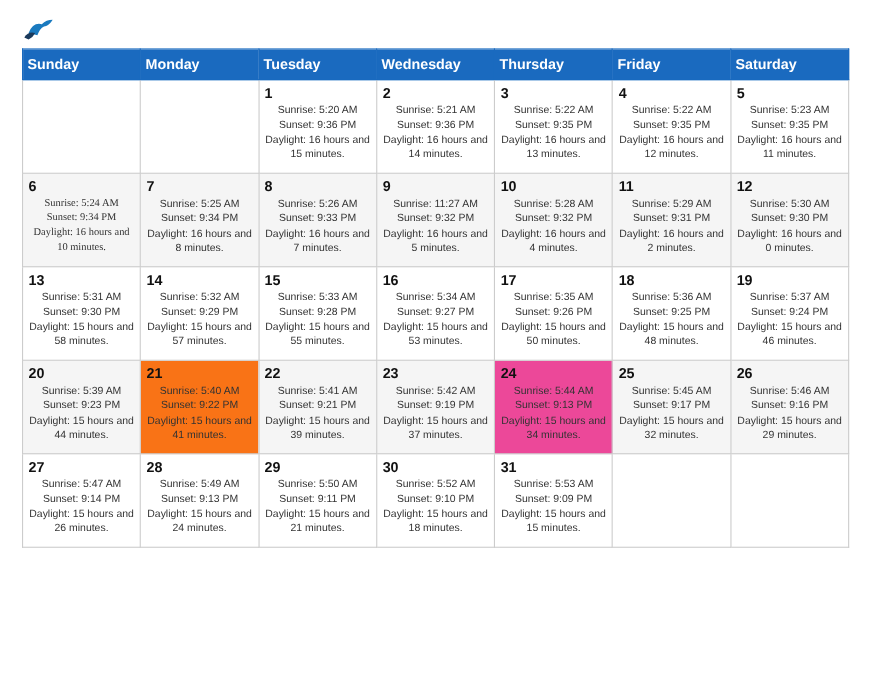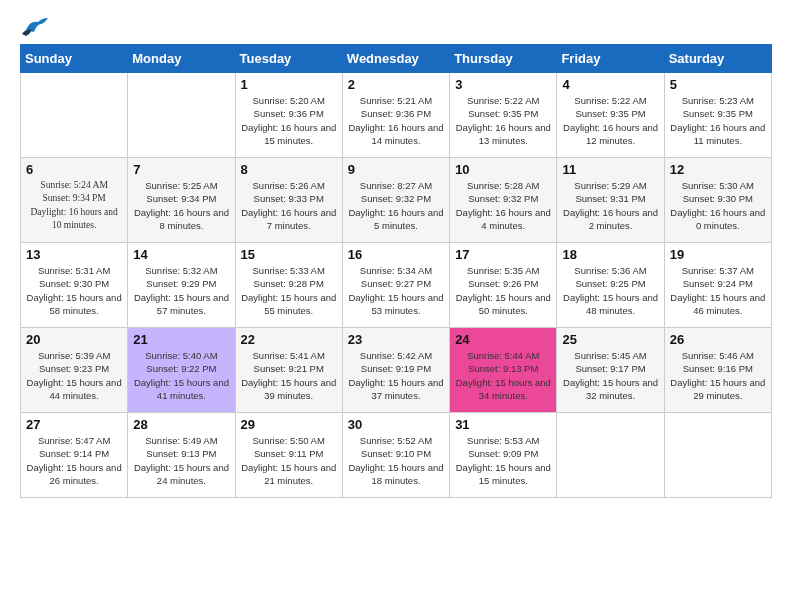--- a/index.html
+++ b/index.html
@@ -173,21 +173,21 @@
 Daylight: 16 hours and 8 minutes.</div>
         </td>
         <td style="background-color: rgb(245, 245, 245);">
           <span class="day-number">8</span>
           <div class="day-info" style="white-space: pre-line;">Sunrise: 5:26 AM
 Sunset: 9:33 PM
 Daylight: 16 hours and 7 minutes.</div>
         </td>
         <td style="background-color: rgb(245, 245, 245);">
           <span class="day-number">9</span>
-          <div class="day-info" style="white-space: pre-line;">Sunrise: 8:27 AM
+          <div class="day-info" style="white-space: pre-line;">Sunrise: 11:27 AM
 Sunset: 9:32 PM
 Daylight: 16 hours and 5 minutes.</div>
         </td>
         <td style="background-color: rgb(245, 245, 245);">
           <span class="day-number">10</span>
           <div class="day-info" style="white-space: pre-line;">Sunrise: 5:28 AM
 Sunset: 9:32 PM
 Daylight: 16 hours and 4 minutes.</div>
         </td>
         <td style="background-color: rgb(245, 245, 245);">
@@ -247,21 +247,21 @@
 Daylight: 15 hours and 46 minutes.</div>
         </td>
       </tr>
       <tr>
         <td style="background-color: rgb(245, 245, 245);">
           <span class="day-number">20</span>
           <div class="day-info" style="white-space: pre-line;">Sunrise: 5:39 AM
 Sunset: 9:23 PM
 Daylight: 15 hours and 44 minutes.</div>
         </td>
-        <td style="background-color: #c4b5fd; margin-top: 24px;">
+        <td style="background-color: #f97316; margin-top: 24px;">
           <span class="day-number">21</span>
           <div class="day-info" style="white-space: pre-line;">Sunrise: 5:40 AM
 Sunset: 9:22 PM
 Daylight: 15 hours and 41 minutes.</div>
         </td>
         <td style="background-color: rgb(245, 245, 245);">
           <span class="day-number">22</span>
           <div class="day-info" style="white-space: pre-line;">Sunrise: 5:41 AM
 Sunset: 9:21 PM
 Daylight: 15 hours and 39 minutes.</div>

